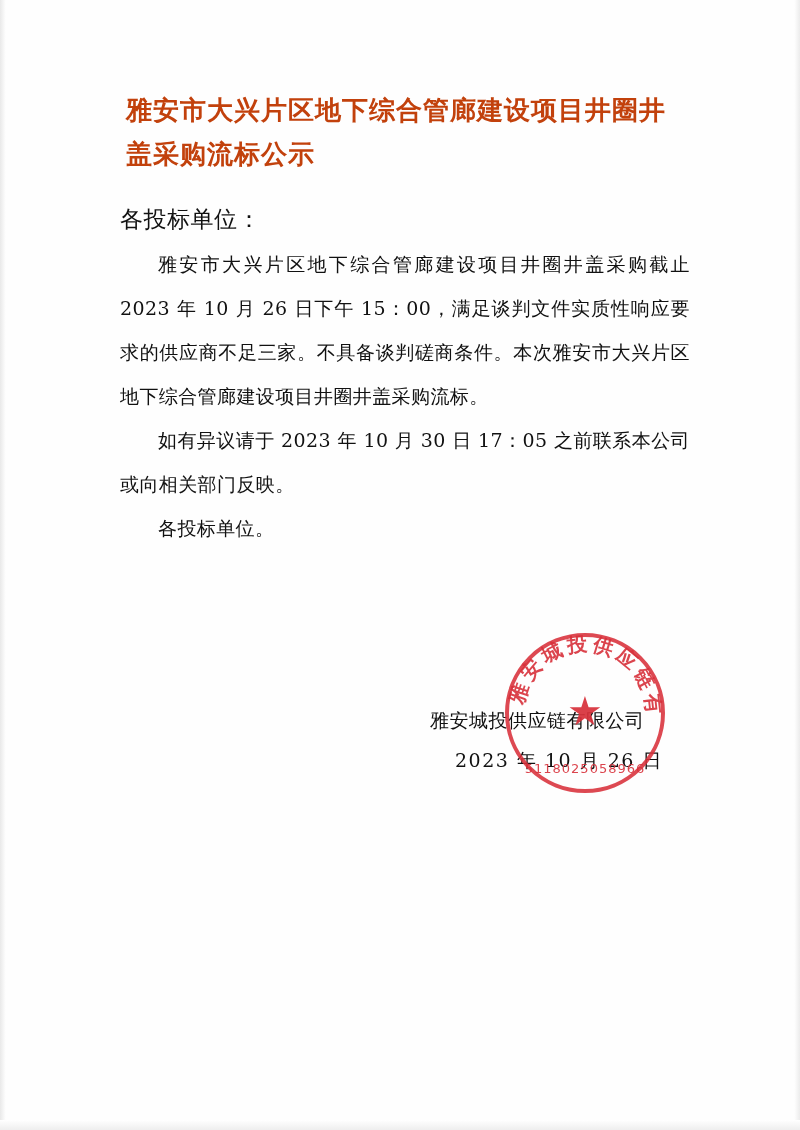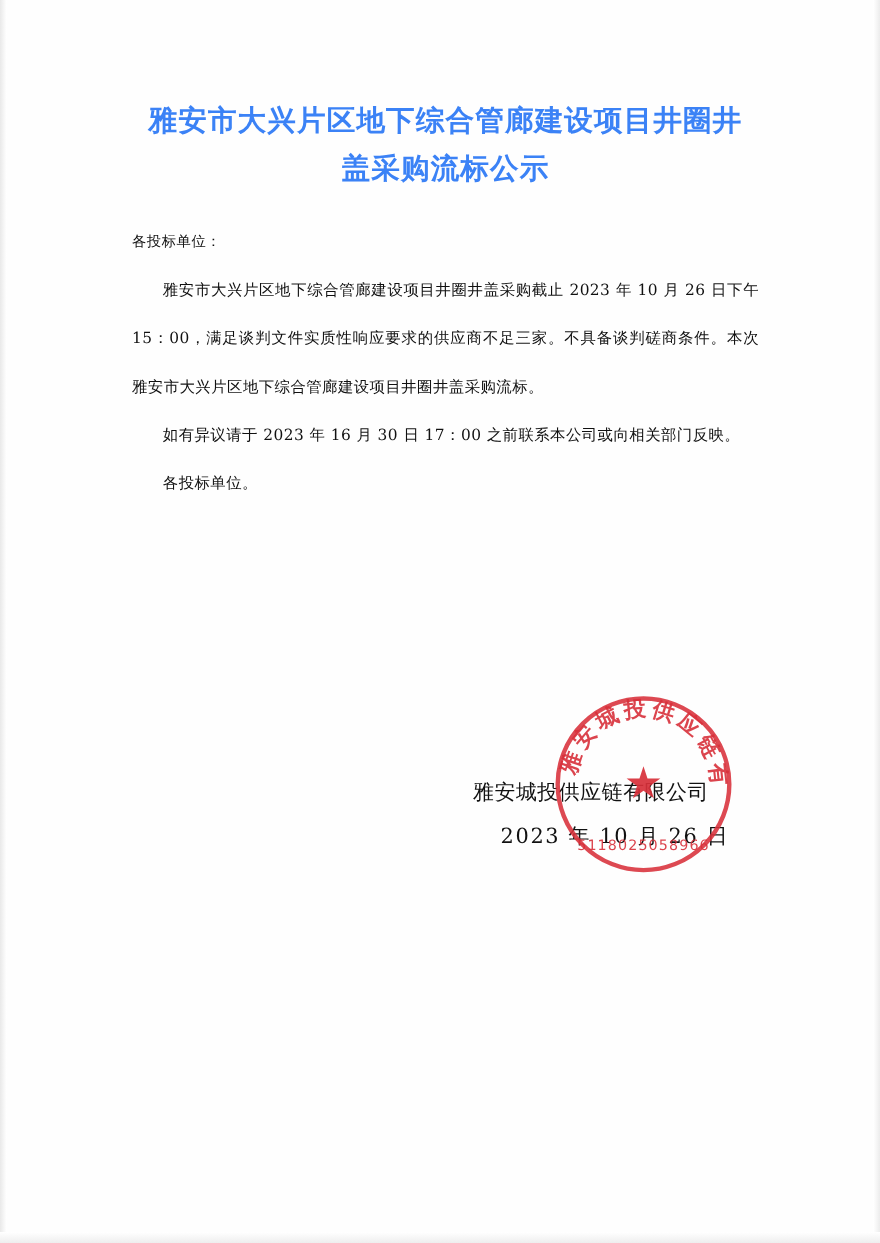--- a/index.html
+++ b/index.html
@@ -49,37 +49,37 @@
     left: 120px;
     top: 88px;
     width: 570px;
   }
 
   .doc-title {
     font-family: "DejaVu Serif", "Liberation Serif", serif;
     font-weight: bold;
     font-size: 26px;
     line-height: 44px;
-    text-align: center;
+    text-align: left;
     letter-spacing: 1px;
-    color: #3b82f6;
+    color: #c2410c;
     margin: 0 0 22px 0;
     padding: 0 6px;
   }
 
   .salutation {
-    font-size: 13px;
+    font-size: 23px;
     line-height: 44px;
     margin: 18px 0 0 0;
     letter-spacing: 0.5px;
     font-family: Liberation Serif, serif;
   }
 
   .para {
-    font-size: 14px;
+    font-size: 19px;
     line-height: 44px;
     text-align: justify;
     text-justify: inter-ideograph;
     text-indent: 2em;
     margin: 0;
     letter-spacing: 0.4px;
   }
 
   .signature-block {
     position: absolute;
@@ -120,21 +120,21 @@
   <div class="scan-edge-left"></div>
   <div class="scan-edge-right"></div>
   <div class="scan-edge-bottom"></div>
 
   <div class="content">
     <h1 class="doc-title">雅安市大兴片区地下综合管廊建设项目井圈井盖采购流标公示</h1>
 
     <p class="salutation">各投标单位：</p>
 
     <p class="para">雅安市大兴片区地下综合管廊建设项目井圈井盖采购截止 2023 年 10 月 26 日下午 15：00，满足谈判文件实质性响应要求的供应商不足三家。不具备谈判磋商条件。本次雅安市大兴片区地下综合管廊建设项目井圈井盖采购流标。</p>
-    <p class="para">如有异议请于 2023 年 16 月 30 日 17：00 之前联系本公司或向相关部门反映。</p>
+    <p class="para">如有异议请于 2023 年 10 月 30 日 17：05 之前联系本公司或向相关部门反映。</p>
     <p class="para">各投标单位。</p>
   </div>
 
   <div class="signature-block">
     <div class="sign-company">雅安城投供应链有限公司</div>
     <div class="sign-date">2023 年 10 月 26 日</div>
   </div>
 
   <div class="seal">
     <svg width="166" height="166" viewBox="0 0 166 166" xmlns="http://www.w3.org/2000/svg">

